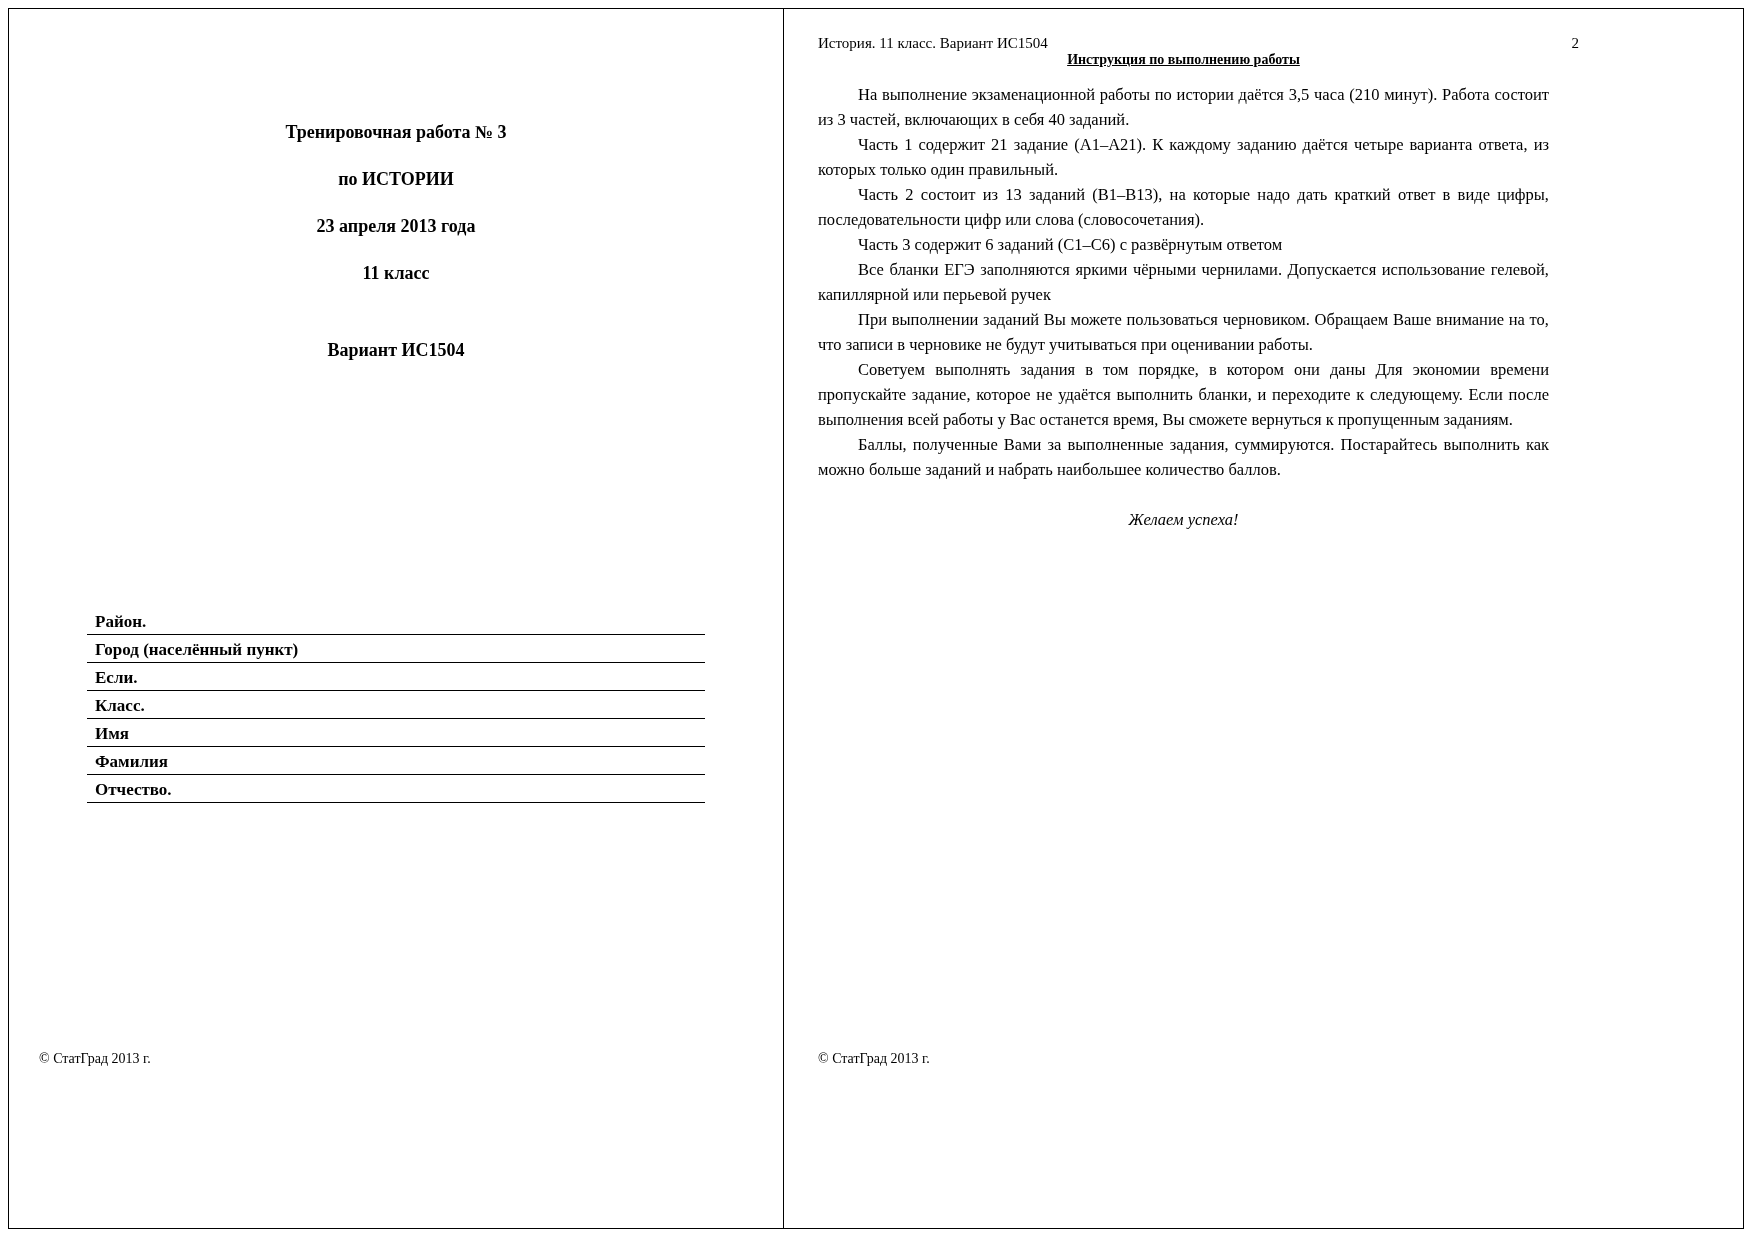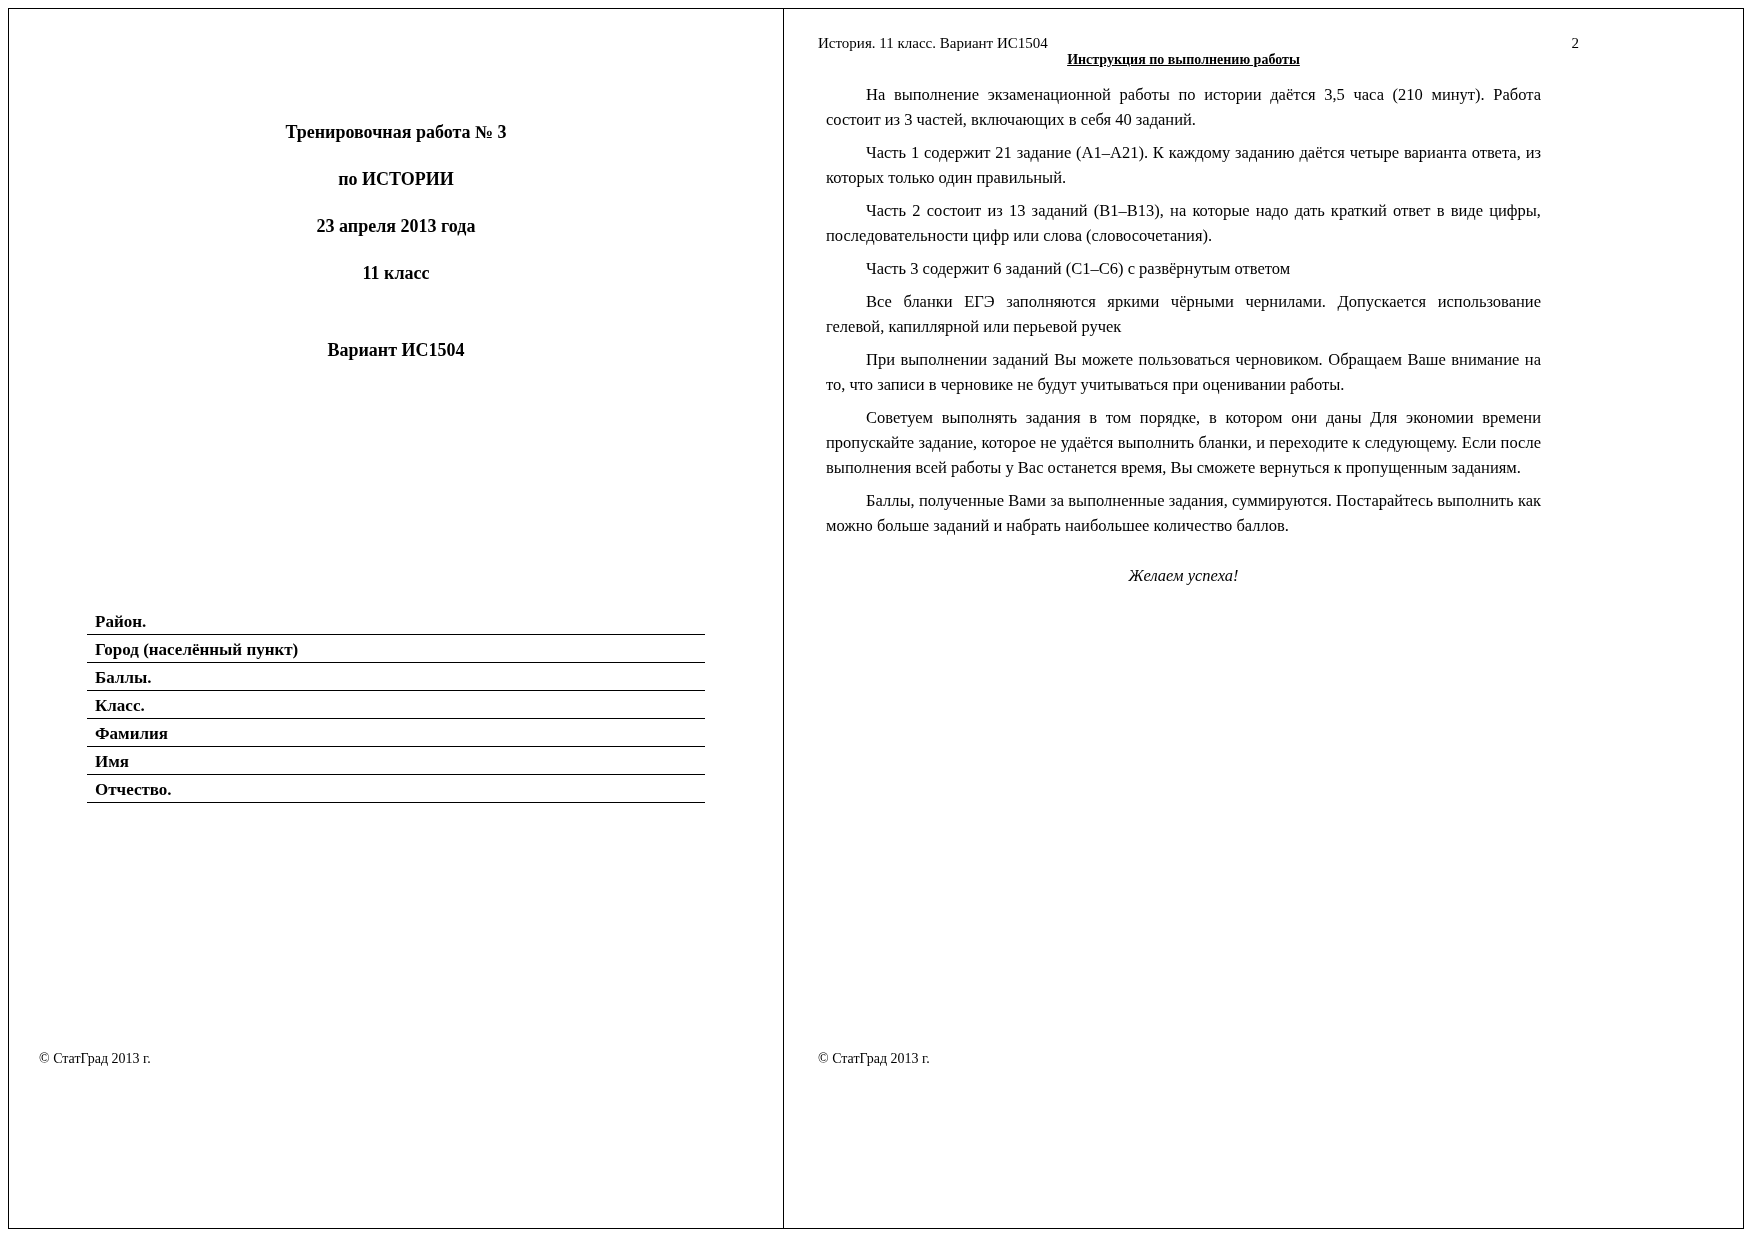--- a/index.html
+++ b/index.html
@@ -96,21 +96,21 @@
     margin-right: -30px;
   }
   .rp-title {
     text-align: center;
     font-weight: bold;
     font-size: 14px;
     margin: 0 0 14px 0;
     text-decoration: underline;
   }
   .rp-body p {
-    margin: 8px;
+    margin: 0;
     font-size: 16.5px;
     line-height: 25px;
     text-align: justify;
     text-indent: 40px;
   }
   .closing {
     text-align: center;
     font-style: italic;
     font-size: 16.5px;
     margin-top: 28px;
@@ -137,30 +137,30 @@
     </div>
 
     <div class="form-block">
       <div class="form-row">
         <span>Район.</span>
       </div>
       <div class="form-row">
         <span>Город (населённый пункт)</span>
       </div>
       <div class="form-row">
-        <span>Баллы.</span>
+        <span>Если.</span>
       </div>
       <div class="form-row">
         <span>Класс.</span>
       </div>
       <div class="form-row">
-        <span>Фамилия</span>
+        <span>Имя</span>
       </div>
       <div class="form-row">
-        <span>Имя</span>
+        <span>Фамилия</span>
       </div>
       <div class="form-row">
         <span>Отчество.</span>
       </div>
     </div>
 
     <div class="footer-left">© СтатГрад 2013 г.</div>
   </div>
 
   <div class="divider"></div>

